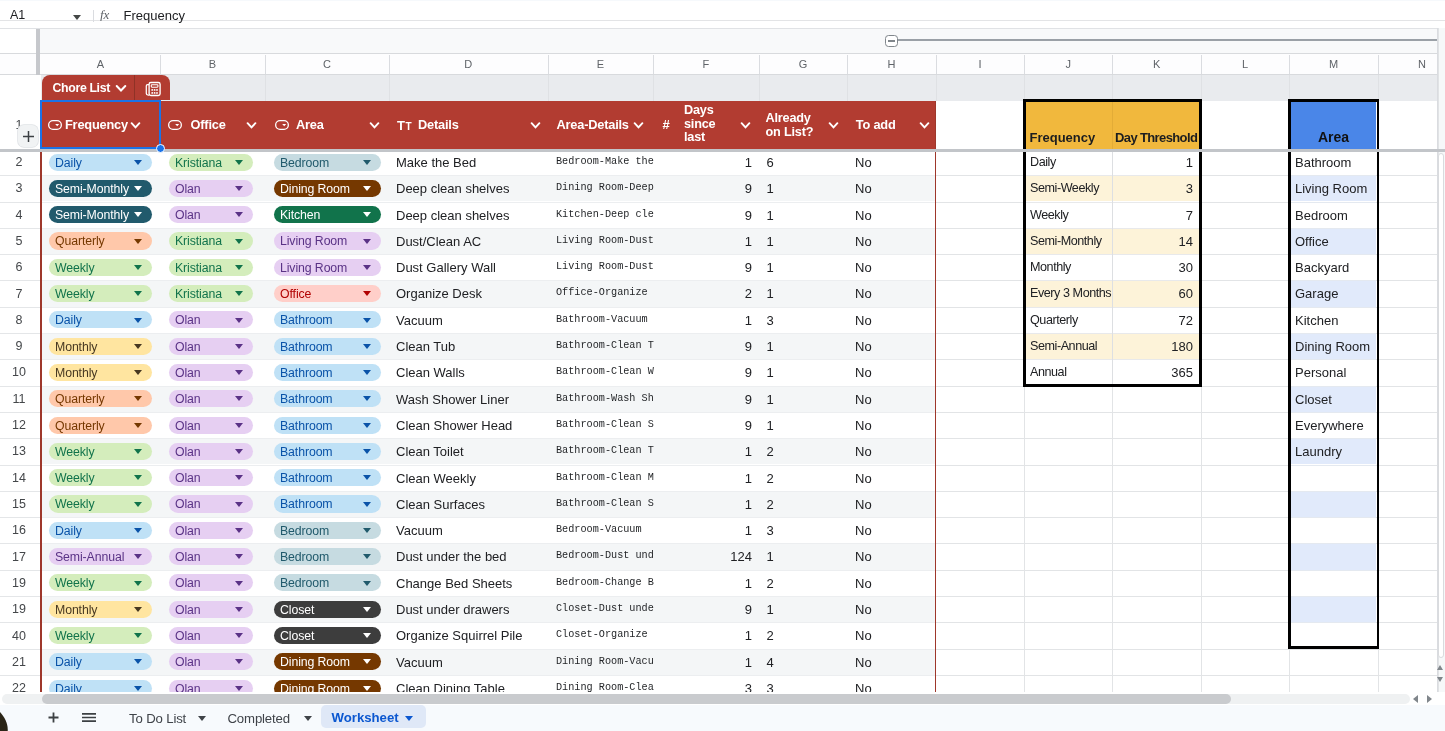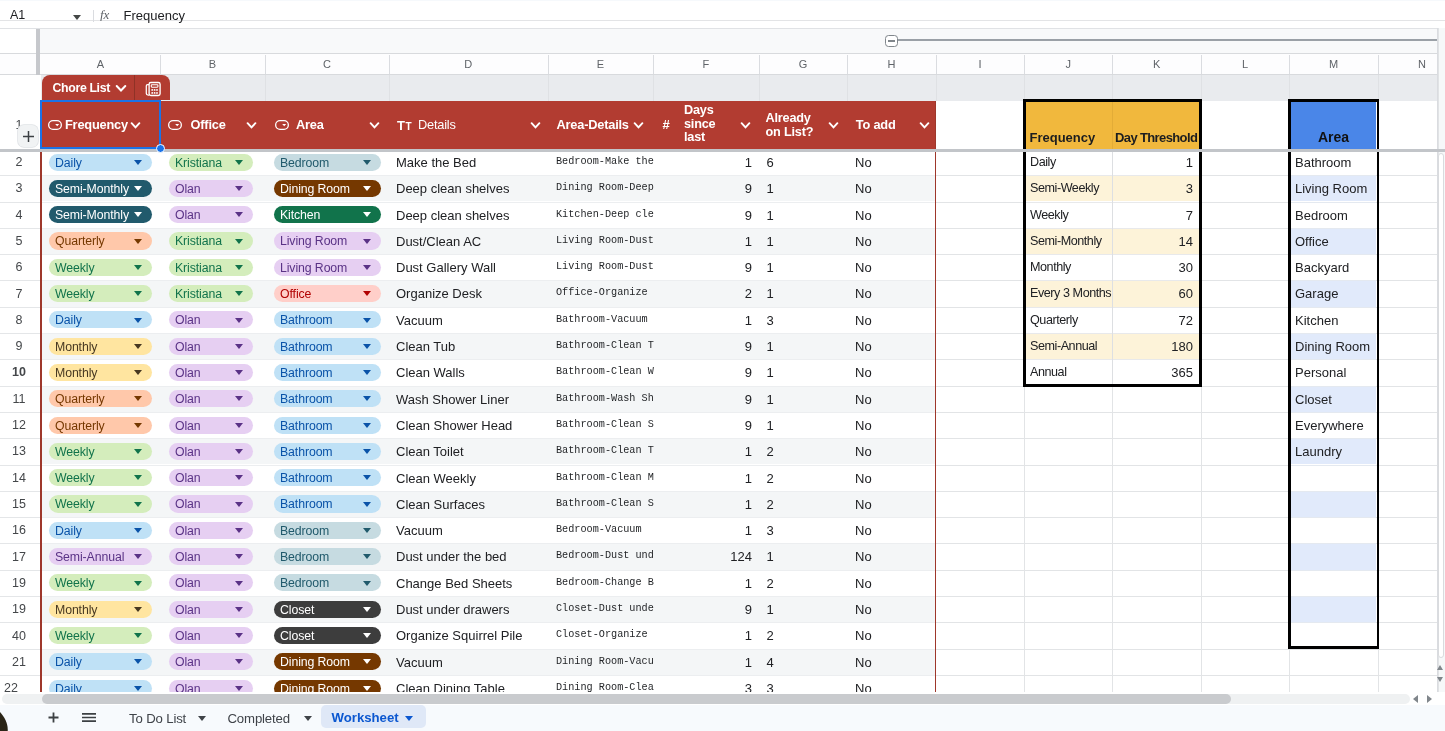--- a/index.html
+++ b/index.html
@@ -108,21 +108,21 @@
     <path d="M7.2 4 L9.2 6.2 L11.2 4 Z" fill="#fff" stroke="none"></path>
   </svg>
 <div style="position:absolute;left:295.9px;top:117.3px;width:50.0px;height:16.0px;font-size:12.8px;font-weight:bold;letter-spacing:-0.2px;color:#fff;white-space:nowrap;">Area</div>
 <svg style="position:absolute;left:368.9px;top:120.6px;" width="11" height="9" viewBox="0 0 11 9">
     <path d="M1.6 2.2 L5.5 6.4 L9.4 2.2" stroke="#fff" stroke-width="1.9" fill="none" stroke-linecap="round"></path>
   </svg>
 <svg style="position:absolute;left:396.6px;top:117.5px;" width="20" height="14" viewBox="0 0 20 14">
     <text x="0" y="11.5" font-size="13" font-weight="bold" fill="#fff" font-family="Liberation Sans,sans-serif">T</text>
     <text x="8.6" y="11.5" font-size="10" font-weight="bold" fill="#fff" font-family="Liberation Sans,sans-serif">T</text>
   </svg>
-<div style="position:absolute;left:418.0px;top:117.3px;width:70.0px;height:16.0px;font-size:12.8px;font-weight:normal;letter-spacing:-0.2px;color:#fff;white-space:nowrap;">Details</div>
+<div style="position:absolute;left:418.0px;top:117.3px;width:70.0px;height:16.0px;font-size:12.8px;font-weight:bold;letter-spacing:-0.2px;color:#fff;white-space:nowrap;">Details</div>
 <svg style="position:absolute;left:529.5px;top:120.6px;" width="11" height="9" viewBox="0 0 11 9">
     <path d="M1.6 2.2 L5.5 6.4 L9.4 2.2" stroke="#fff" stroke-width="1.9" fill="none" stroke-linecap="round"></path>
   </svg>
 <div style="position:absolute;left:556.5px;top:117.3px;width:100.0px;height:16.0px;font-size:12.8px;font-weight:bold;letter-spacing:-0.2px;color:#fff;white-space:nowrap;">Area-Details</div>
 <svg style="position:absolute;left:633.4px;top:120.6px;" width="11" height="9" viewBox="0 0 11 9">
     <path d="M1.6 2.2 L5.5 6.4 L9.4 2.2" stroke="#fff" stroke-width="1.9" fill="none" stroke-linecap="round"></path>
   </svg>
 <div style="position:absolute;left:662.6px;top:117.3px;width:12.0px;height:16.0px;font-size:13px;font-weight:bold;color:#fff;">#</div>
 <div style="position:absolute;left:684px;top:104px;width:56px;font-size:12.7px;font-weight:bold;letter-spacing:-0.2px;color:#fff;line-height:13.6px;">Days<br>since<br>last</div>
 <svg style="position:absolute;left:739.9px;top:120.6px;" width="11" height="9" viewBox="0 0 11 9">
@@ -220,33 +220,33 @@
 <div style="position:absolute;left:934.5px;top:100.5px;width:1.3px;height:591.1px;background:#9e372b;"></div>
 <div style="position:absolute;left:4.0px;top:117.5px;width:30.0px;height:14.0px;font-size:12.5px;color:#44474a;text-align:center;">1</div>
 <div style="position:absolute;left:4.0px;top:155.1px;width:30.0px;height:14.0px;font-size:12.5px;color:#44474a;text-align:center;">2</div>
 <div style="position:absolute;left:4.0px;top:181.4px;width:30.0px;height:14.0px;font-size:12.5px;color:#44474a;text-align:center;">3</div>
 <div style="position:absolute;left:4.0px;top:207.7px;width:30.0px;height:14.0px;font-size:12.5px;color:#44474a;text-align:center;">4</div>
 <div style="position:absolute;left:4.0px;top:234.0px;width:30.0px;height:14.0px;font-size:12.5px;color:#44474a;text-align:center;">5</div>
 <div style="position:absolute;left:4.0px;top:260.2px;width:30.0px;height:14.0px;font-size:12.5px;color:#44474a;text-align:center;">6</div>
 <div style="position:absolute;left:4.0px;top:286.5px;width:30.0px;height:14.0px;font-size:12.5px;color:#44474a;text-align:center;">7</div>
 <div style="position:absolute;left:4.0px;top:312.9px;width:30.0px;height:14.0px;font-size:12.5px;color:#44474a;text-align:center;">8</div>
 <div style="position:absolute;left:4.0px;top:339.1px;width:30.0px;height:14.0px;font-size:12.5px;color:#44474a;text-align:center;">9</div>
-<div style="position:absolute;left:4.0px;top:365.4px;width:30.0px;height:14.0px;font-size:12.5px;color:#44474a;text-align:center;font-weight:bold;">10</div>
+<div style="position:absolute;left:4.0px;top:365.4px;width:30.0px;height:14.0px;font-size:12.5px;color:#44474a;text-align:center;">10</div>
 <div style="position:absolute;left:4.0px;top:391.8px;width:30.0px;height:14.0px;font-size:12.5px;color:#44474a;text-align:center;">11</div>
 <div style="position:absolute;left:4.0px;top:418.0px;width:30.0px;height:14.0px;font-size:12.5px;color:#44474a;text-align:center;">12</div>
 <div style="position:absolute;left:4.0px;top:444.4px;width:30.0px;height:14.0px;font-size:12.5px;color:#44474a;text-align:center;">13</div>
 <div style="position:absolute;left:4.0px;top:470.6px;width:30.0px;height:14.0px;font-size:12.5px;color:#44474a;text-align:center;">14</div>
 <div style="position:absolute;left:4.0px;top:497.0px;width:30.0px;height:14.0px;font-size:12.5px;color:#44474a;text-align:center;">15</div>
 <div style="position:absolute;left:4.0px;top:523.2px;width:30.0px;height:14.0px;font-size:12.5px;color:#44474a;text-align:center;">16</div>
 <div style="position:absolute;left:4.0px;top:549.5px;width:30.0px;height:14.0px;font-size:12.5px;color:#44474a;text-align:center;">17</div>
 <div style="position:absolute;left:4.0px;top:575.9px;width:30.0px;height:14.0px;font-size:12.5px;color:#44474a;text-align:center;">19</div>
 <div style="position:absolute;left:4.0px;top:602.1px;width:30.0px;height:14.0px;font-size:12.5px;color:#44474a;text-align:center;">19</div>
 <div style="position:absolute;left:4.0px;top:628.5px;width:30.0px;height:14.0px;font-size:12.5px;color:#44474a;text-align:center;">40</div>
 <div style="position:absolute;left:4.0px;top:654.8px;width:30.0px;height:14.0px;font-size:12.5px;color:#44474a;text-align:center;">21</div>
-<div style="position:absolute;left:4.0px;top:681.0px;width:30.0px;height:14.0px;font-size:12.5px;color:#44474a;">22</div>
+<div style="position:absolute;left:4.0px;top:681.0px;width:30.0px;height:14.0px;font-size:12.5px;color:#44474a;text-align:center;">22</div>
 <div style="position:absolute;left:17.5px;top:125.3px;width:20.5px;height:21.7px;background:#f1f3f4;border-radius:6px;box-shadow:0 0 0 0.8px #e0e3e6;z-index:5;"></div>
 <svg style="position:absolute;left:21.5px;top:129.5px;z-index:6;" width="13" height="13" viewBox="0 0 13 13">
     <path d="M6.5 1 V12 M1 6.5 H12" stroke="#3c4043" stroke-width="1.5"></path>
   </svg>
 <div style="position:absolute;left:48.5px;top:153.5px;width:103.0px;height:17.2px;background:#bfe1f6;border-radius:9px;overflow:hidden;z-index:3;"></div>
 <div style="position:absolute;left:55.0px;top:155.5px;width:81.0px;height:14.0px;font-size:12.3px;font-weight:500;letter-spacing:-0.1px;color:#0a53a8;z-index:4;white-space:nowrap;overflow:hidden;">Daily</div>
 <div class="tri" style="left:134.0px;top:159.7px;border-top:5.5px solid #0a53a8;z-index:4;"></div>
 <div style="position:absolute;left:168.5px;top:153.5px;width:84.0px;height:17.2px;background:#d4edbc;border-radius:9px;overflow:hidden;z-index:3;"></div>
 <div style="position:absolute;left:175.0px;top:155.5px;width:62.0px;height:14.0px;font-size:12.3px;font-weight:500;letter-spacing:-0.1px;color:#11734b;z-index:4;white-space:nowrap;overflow:hidden;">Kristiana</div>
 <div class="tri" style="left:235.0px;top:159.7px;border-top:5.5px solid #11734b;z-index:4;"></div>

